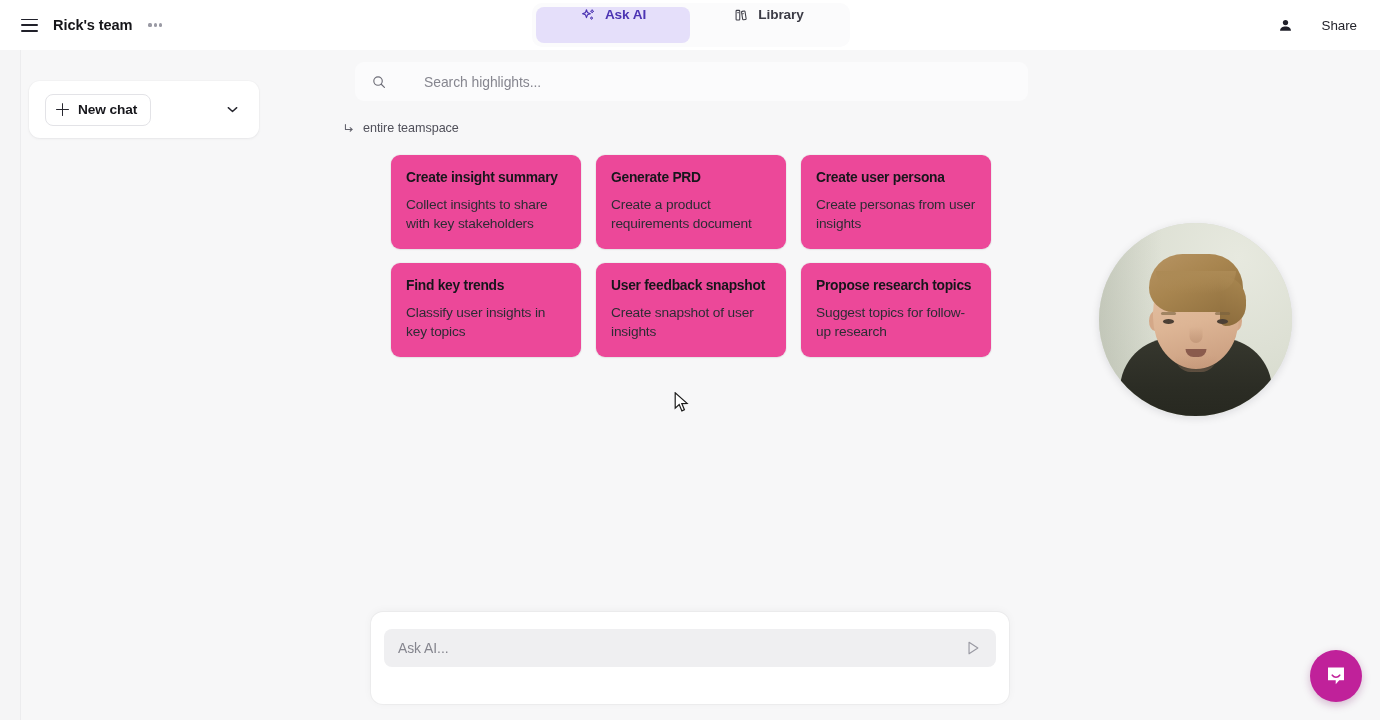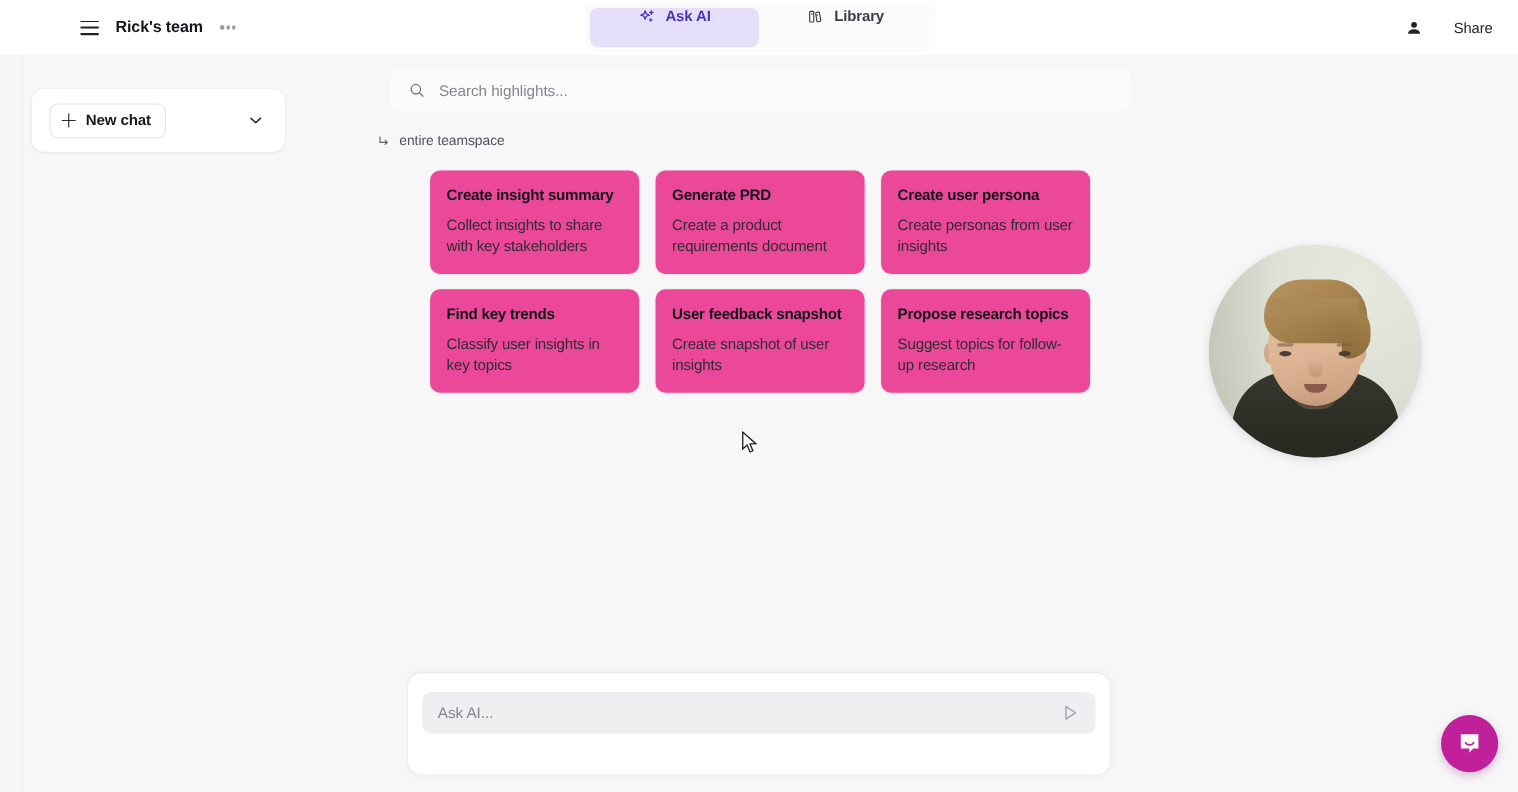--- a/index.html
+++ b/index.html
@@ -25,23 +25,22 @@
     left: 0; top: 0;
     width: 1380px; height: 50px;
     background: #ffffff;
     display: flex;
     align-items: center;
   }
   .topbar-left {
     display: flex;
     align-items: center;
     gap: 11px;
-    padding-left: 28px;
+    padding-left: 16px;
     height: 100%;
-    margin-left: 40px;
   }
   .icon-btn {
     width: 26px; height: 26px;
     display: flex; align-items: center; justify-content: center;
     border-radius: 6px;
     color: #20202a;
   }
   .hamburger {
     width: 17px; height: 13px;
     display: flex; flex-direction: column; justify-content: space-between;
@@ -180,20 +179,21 @@
     border-radius: 9px;
     display: flex;
     align-items: center;
     gap: 12px;
     padding: 0 16px;
   }
   .search-ph {
     font-size: 13.9px;
     color: #86868f;
     letter-spacing: -0.05px;
+    margin-left: 25px;
   }
 
   .scope-row {
     position: absolute;
     left: 343px; top: 121px;
     display: flex;
     align-items: center;
     gap: 7px;
   }
   .scope-text {

